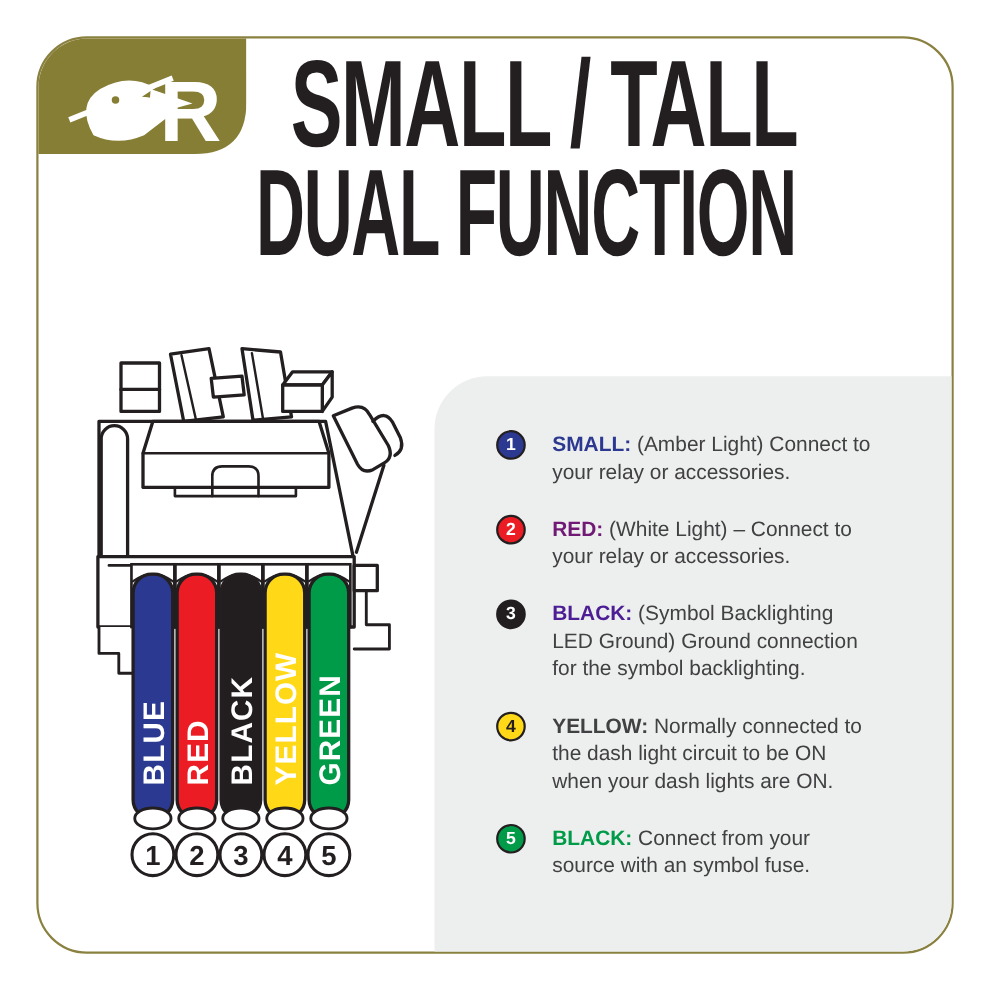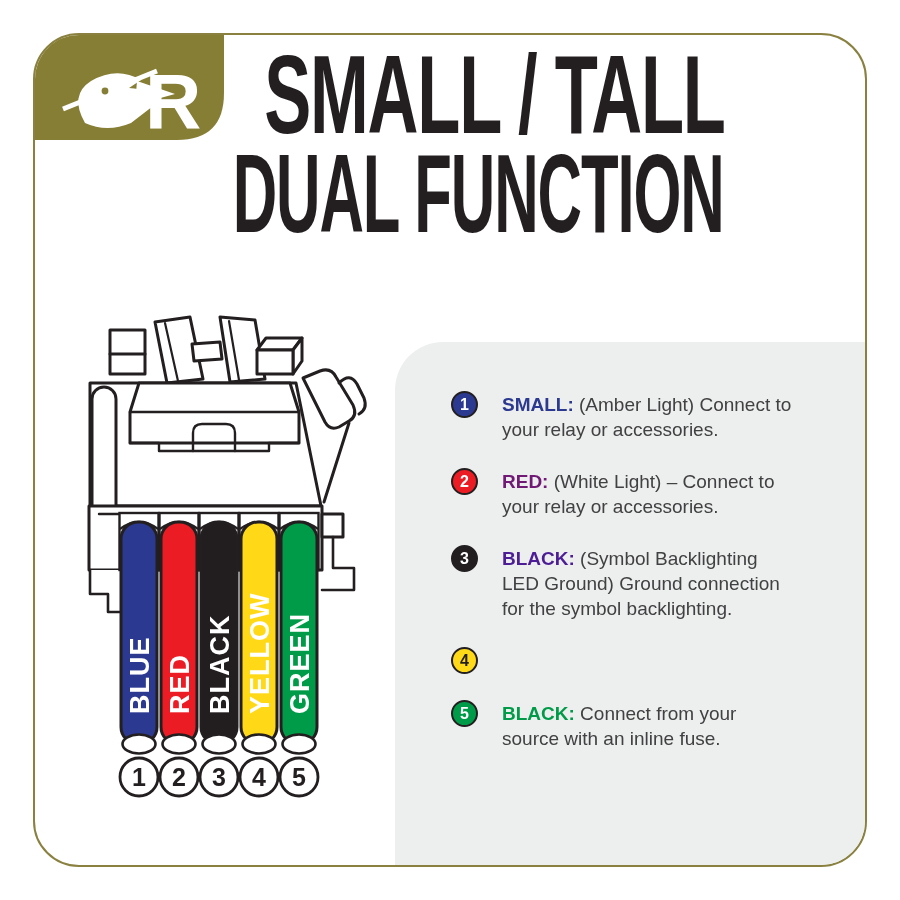--- a/index.html
+++ b/index.html
@@ -45,25 +45,28 @@
 your relay or accessories.</span></div>
         </div>
         <div class="legend-item">
           <div class="lnum" style="background: rgb(34, 30, 31); color: rgb(255, 255, 255);">3</div>
           <div class="ltext"><b style="color: #4c1d95;">BLACK:</b><span> (Symbol Backlighting
 LED Ground) Ground connection
 for the symbol backlighting.</span></div>
         </div>
         <div class="legend-item">
           <div class="lnum" style="background: rgb(255, 217, 23); color: rgb(34, 30, 31);">4</div>
+          <div class="ltext"><b style="color: rgb(65, 64, 66);">YELLOW:</b><span> Normally connected to
+the dash light circuit to be ON
+when your dash lights are ON.</span></div>
         </div>
         <div class="legend-item">
           <div class="lnum" style="background: rgb(0, 155, 72); color: rgb(255, 255, 255);">5</div>
           <div class="ltext"><b style="color: rgb(0, 155, 72);">BLACK:</b><span> Connect from your
-source with an inline fuse.</span></div>
+source with an symbol fuse.</span></div>
         </div>
       </div>
 
     <div class="titles">
       <div class="tline t1">SMALL / TALL</div>
       <div class="tline t2">DUAL FUNCTION</div>
     </div>
 
     <svg class="badge" viewBox="0 0 191 107" width="191" height="107">
       <path d="M46,0 H191 V60 Q191,107 144,107 H0 V47 Q0,0 46,0 Z" fill="#877E35"></path>

